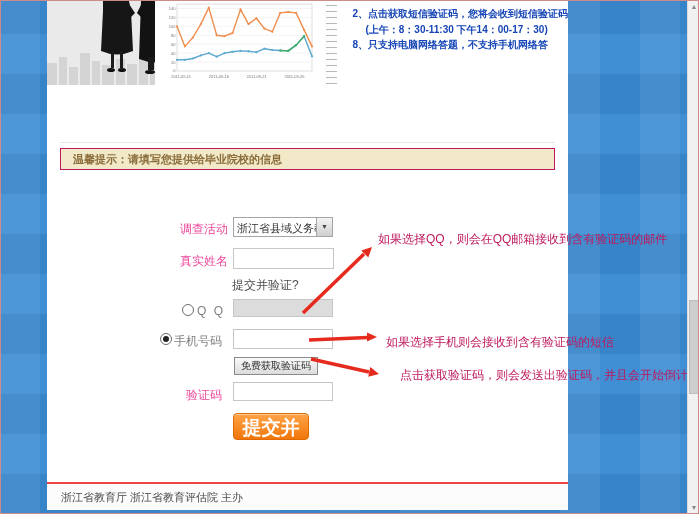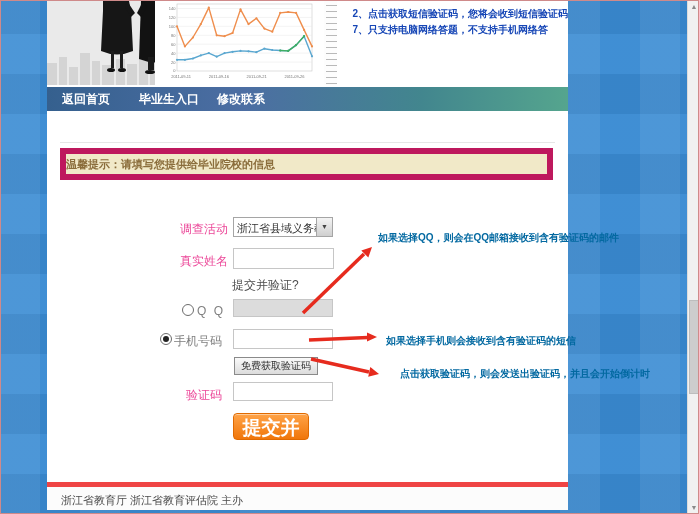--- a/index.html
+++ b/index.html
@@ -53,22 +53,22 @@
   .nav-item.n0{left:15px;} .nav-item.n1{left:92px;} .nav-item.n2{left:170px;}
   .caret{
     position:absolute;left:112px;top:-5px;width:0;height:0;
     border-left:5px solid transparent;border-right:5px solid transparent;border-bottom:5px solid #fff;
   }
 
   
   .divider{position:absolute;left:13px;top:141px;width:495px;height:1px;background:#e6e6e6;}
   .notice{
     position:absolute;left:13px;top:147px;width:481px;height:20px;line-height:20px;
-    background:var(--notice-bg,#f1e9c8);border:6px solid #be185d;
-    color:var(--notice-text,#8a6d3b);font-size:11px;font-weight:bold;padding-left:0;
+    background:var(--notice-bg,#f1e9c8);border:1px solid #be185d;
+    color:var(--notice-text,#8a6d3b);font-size:11px;font-weight:bold;padding-left:12px;
   }
 
   
   .flabel{position:absolute;width:80px;text-align:right;font-size:12px;color:#ec4899;white-space:nowrap;}
   .txt{position:absolute;box-sizing:border-box;border:1px solid #c6c6c6;background:#fff;font-size:12px;padding:0 4px;}
   .txt.disabled{background:#dcdcdc;border-color:#c6c6c6;}
   .selectbox{
     position:absolute;left:186px;top:216px;width:100px;height:20px;box-sizing:border-box;
     border:1px solid #a5a5a5;background:#fff;cursor:pointer;overflow:hidden;
   }
@@ -95,26 +95,26 @@
   .submit{
     position:absolute;left:186px;top:412px;width:76px;height:27px;
     background:linear-gradient(var(--accent-orange-light,#ffa347),var(--accent-orange,#f0760a));
     border:1px solid #e06a00;border-radius:4px;color:#fff;font-size:19px;font-weight:bold;
     cursor:pointer;font-family:inherit;box-shadow:inset 0 1px 0 rgba(255,255,255,.45);
   }
 
   
   .footer{
     position:absolute;left:0;top:481px;width:521px;height:28px;box-sizing:border-box;
-    border-top:5px solid #ef4444;background:#fcfcfc;line-height:27px;font-size:11px;color:#4a4a4a;
+    border-top:2px solid #ef4444;background:#fcfcfc;line-height:27px;font-size:11px;color:#4a4a4a;
     padding-left:14px;
   }
 
   
-  .ann{position:absolute;font-size:10px;font-weight:bold;color:#0369a1;white-space:nowrap;z-index:20;}
+  .ann{position:absolute;font-size:12px;font-weight:normal;color:#be185d;white-space:nowrap;z-index:20;}
   .ann1{left:378px;top:231px;}
   .ann2{left:386px;top:334px;}
   .ann3{left:400px;top:367px;}
   .arrows{position:absolute;inset:0;z-index:19;pointer-events:none;}
 
   
   .scrollbar{
     position:absolute;right:0;top:0;width:12px;height:514px;background:#f1f1f1;
     border-left:1px solid #dcdcdc;box-sizing:border-box;z-index:30;
   }
@@ -234,30 +234,25 @@
             <polyline points="118.2,49.5 126.2,49.9 134.1,44.1 142.1,35.2" fill="none" stroke="#3fae62" stroke-width="1.4" stroke-linejoin="round"></polyline>
             <circle cx="118.2" cy="49.5" r="1.1" fill="#3fae62"></circle>
             <circle cx="126.2" cy="49.9" r="1.1" fill="#3fae62"></circle>
             <circle cx="134.1" cy="44.1" r="1.1" fill="#3fae62"></circle>
             <circle cx="142.1" cy="35.2" r="1.1" fill="#3fae62"></circle>
           </svg>
       </div>
       <div class="tinytext"></div>
       <div class="instructions">
         <div class="instr">2、点击获取短信验证码，您将会收到短信验证码</div>
-        <div class="instr">7、只支持电脑网络答题，不支持手机网络答</div>
+        <div class="instr indent">(上午：8：30-11:30 下午14：00-17：30)</div>
+        <div class="instr">8、只支持电脑网络答题，不支持手机网络答</div>
       </div>
     </div>
 
-    <div class="nav">
-      <div class="caret"></div>
-      <a class="nav-item n0">返回首页</a>
-      <a class="nav-item n1">毕业生入口</a>
-      <a class="nav-item n2">修改联系</a>
-    </div>
 
     <div class="divider"></div>
     <div class="notice">温馨提示：请填写您提供给毕业院校的信息</div>
 
     <div>
       <div class="flabel" style="left:101px;top:220px;">调查活动</div>
       <div class="selectbox">
         <div class="sel-text">浙江省县域义务教育均</div>
         <div class="sel-arrow">▼</div>
       </div>

